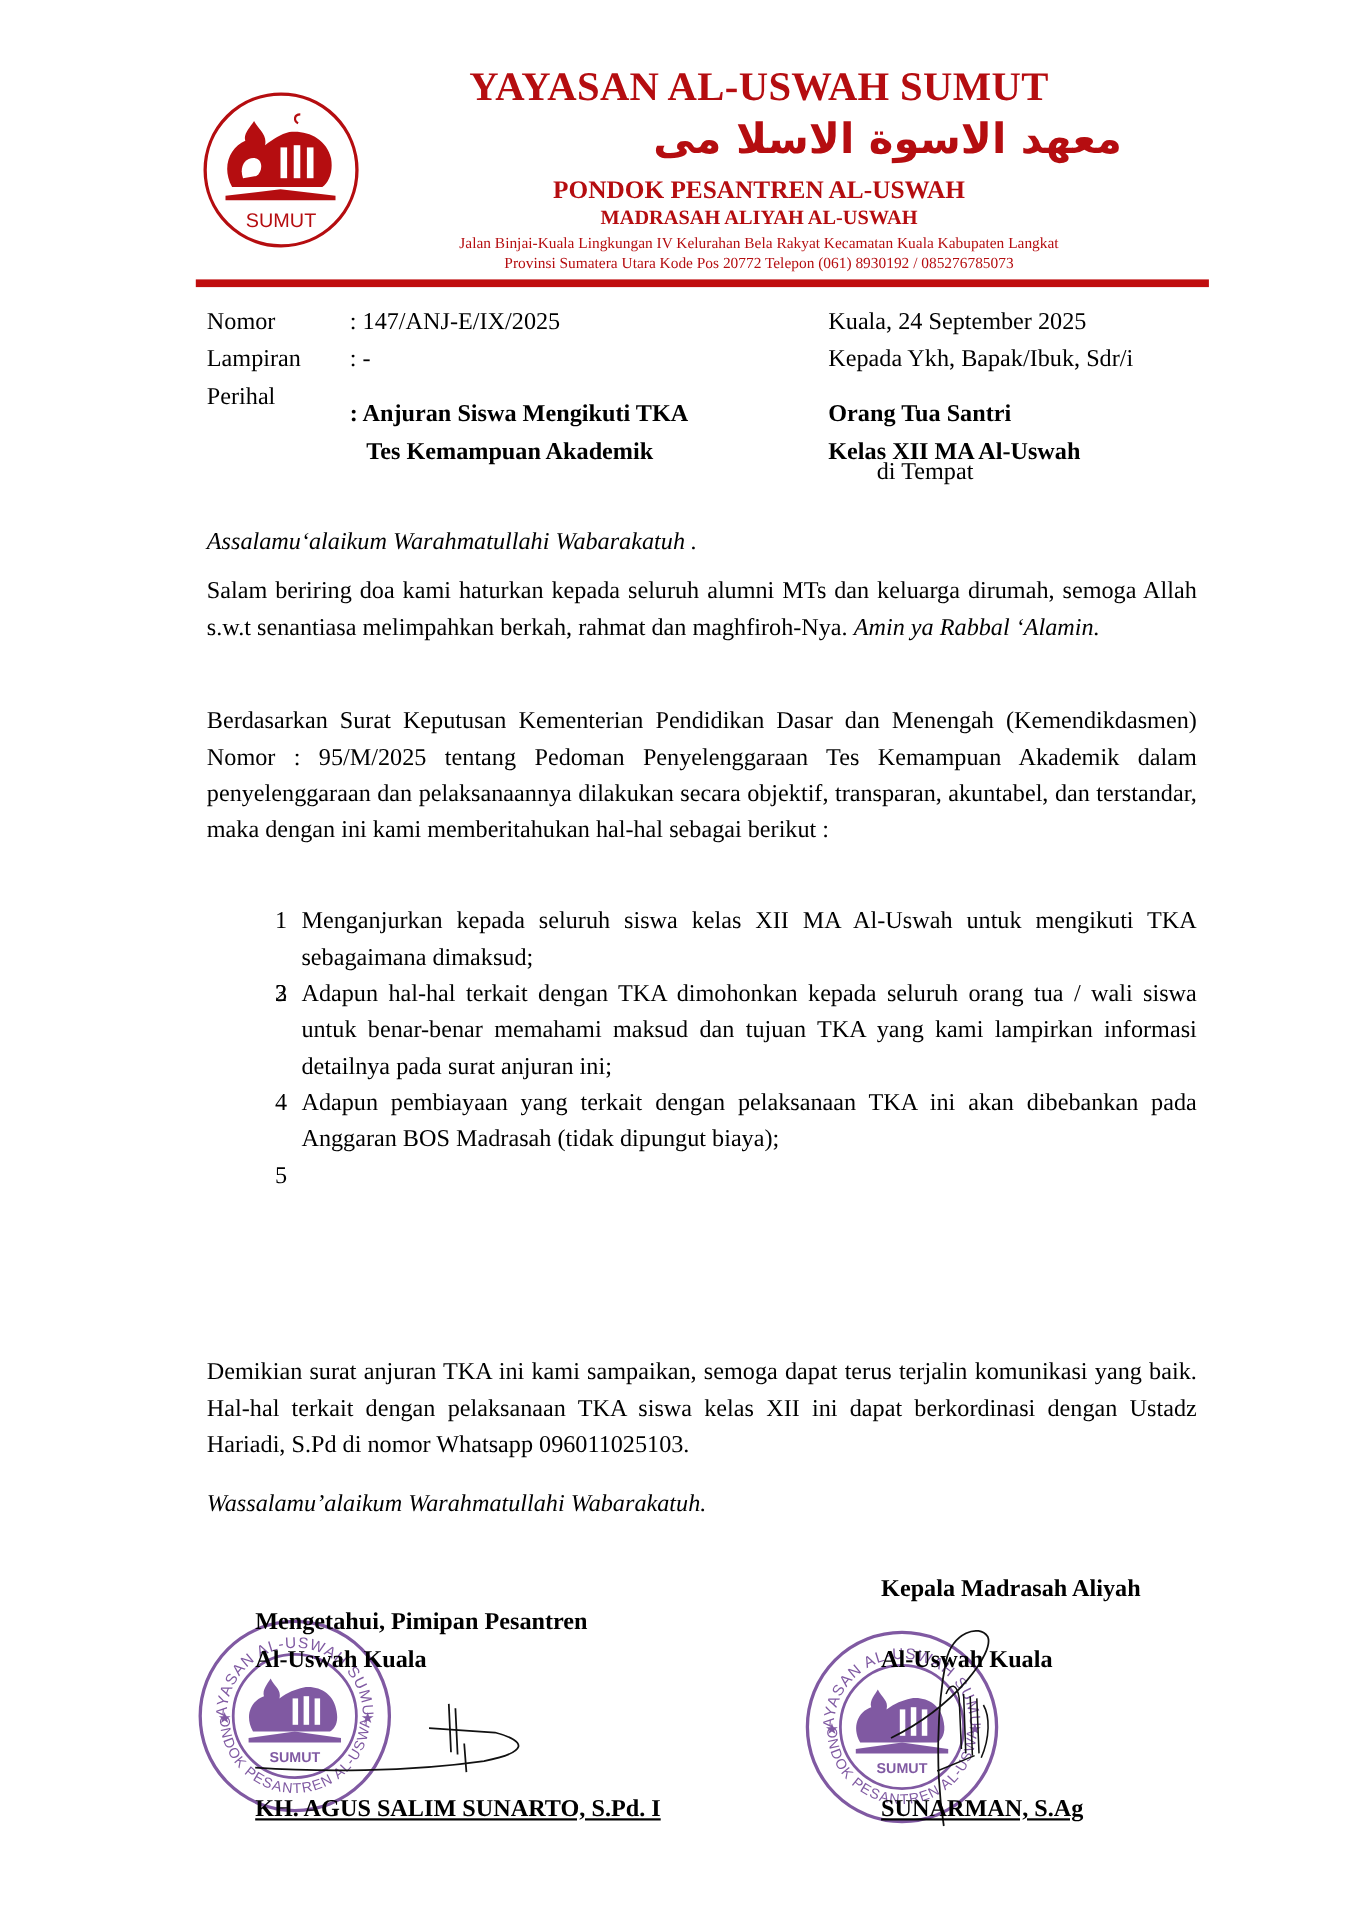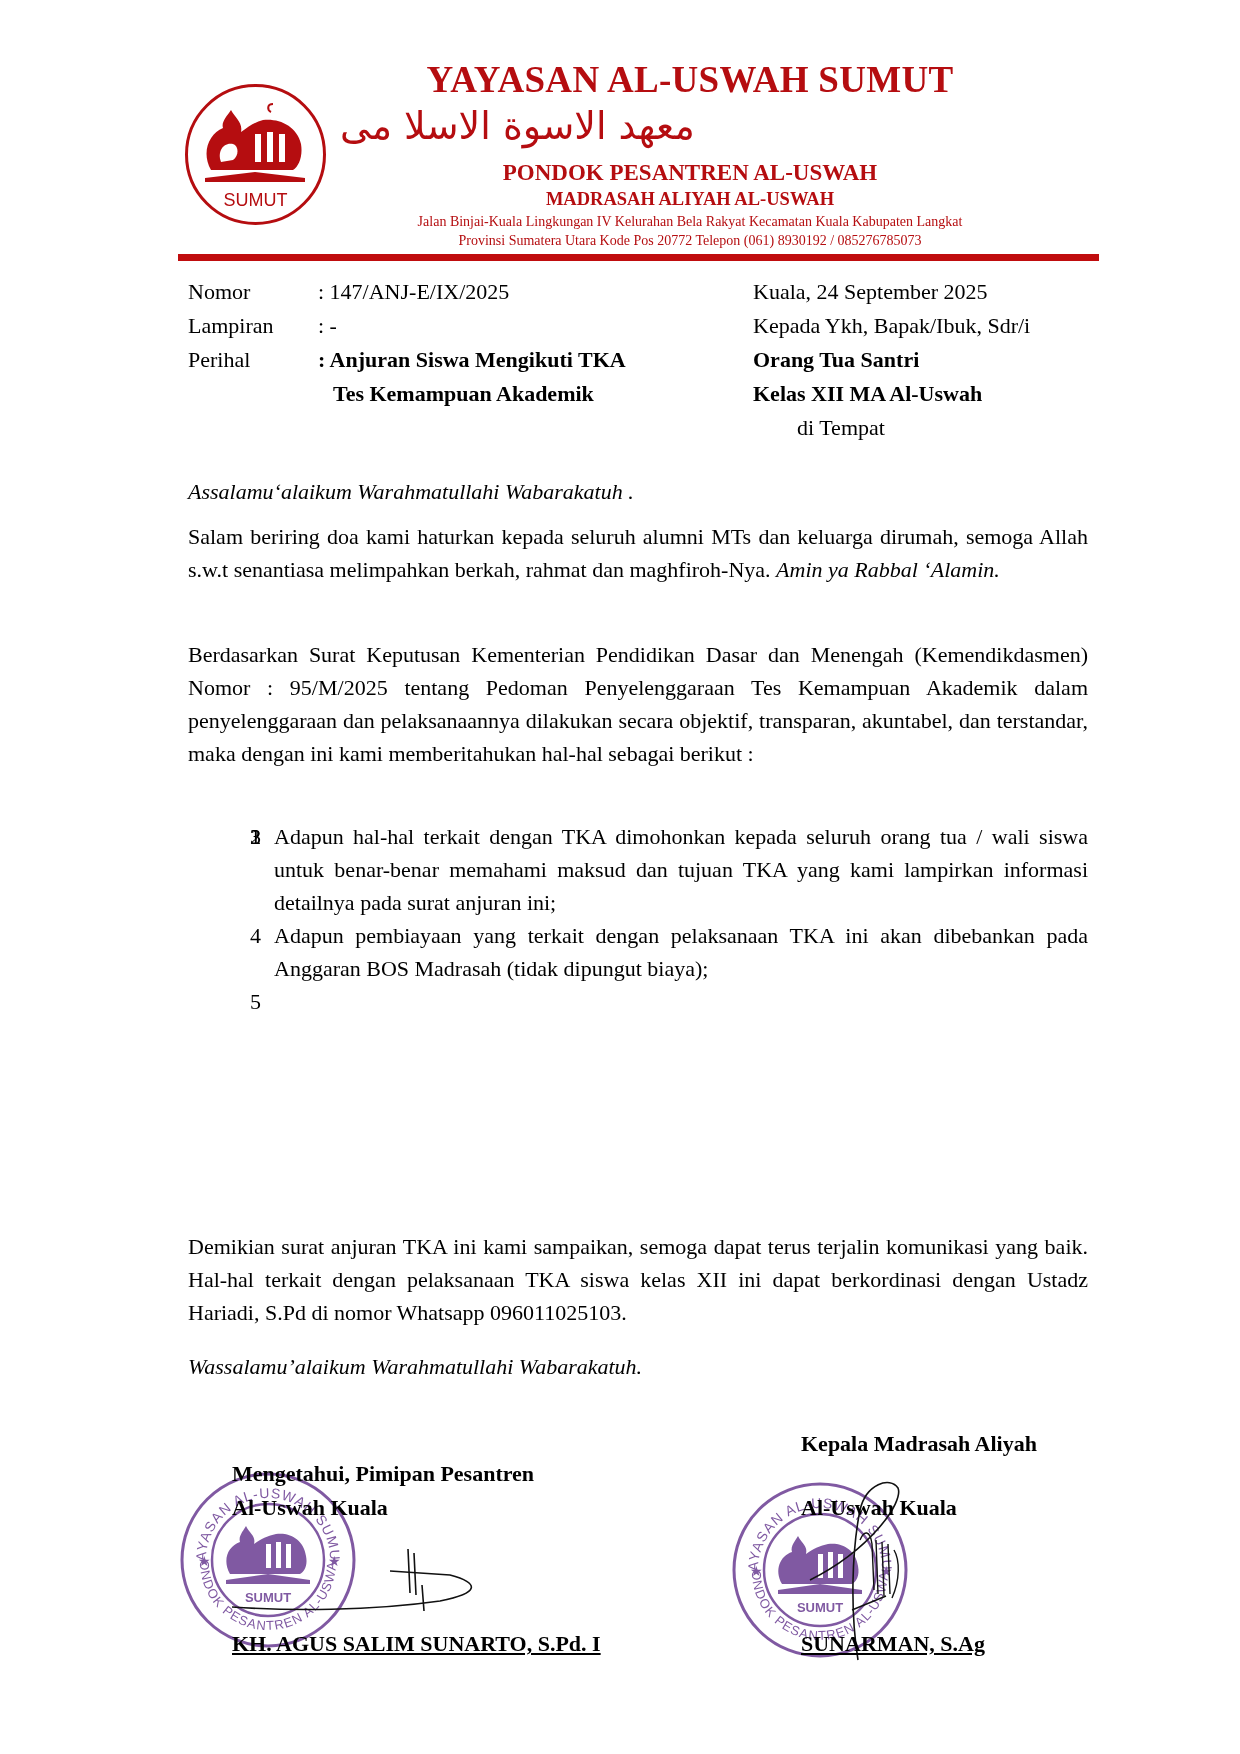--- a/index.html
+++ b/index.html
@@ -4,33 +4,33 @@
 <style>
   html, body { margin: 0; padding: 0; background: #ffffff; }
   body { width: 1240px; height: 1754px; position: relative; overflow: hidden;
          font-family: "Liberation Serif", "DejaVu Serif", serif; color: #000; }
   .abs { position: absolute; }
   .red { color: #b50d10; }
 
   
   .logo { left: 183px; top: 82px; width: 145px; height: 145px; }
   .h1 { left: 360px; top: 58px; width: 660px; text-align: center; font-size: 37px; font-weight: bold; letter-spacing: 0.3px; }
-  .arabic { left: 340px; top: 104px; width: 660px; text-align: left; font-size: 38px; font-weight: normal; direction: rtl; font-family: "DejaVu Sans", sans-serif; }
+  .arabic { left: 360px; top: 104px; width: 660px; text-align: right; font-size: 38px; font-weight: bold; direction: rtl; font-family: "DejaVu Sans", sans-serif; }
   .h2 { left: 360px; top: 160px; width: 660px; text-align: center; font-size: 23px; font-weight: bold; }
   .h3 { left: 360px; top: 189px; width: 660px; text-align: center; font-size: 18.5px; font-weight: bold; }
   .addr1 { left: 300px; top: 214px; width: 780px; text-align: center; font-size: 14px; }
   .addr2 { left: 300px; top: 233px; width: 780px; text-align: center; font-size: 14px; }
   .rule { left: 178px; top: 254px; width: 921px; height: 7px; background: #c00d0e; }
 
   
   .meta { font-size: 22px; line-height: 34px; }
   .lbl { left: 188px; }
   .colon { left: 318px; font-family: Liberation Serif, serif; }
   .right { left: 753px; }
-  .bold { font-weight: bold; }
+  .bold { font-weight: bold; margin-top: 16px; }
 
   
   .para { left: 188px; width: 900px; font-size: 22px; line-height: 33px; text-align: justify; }
   .it { font-style: italic; }
   .list { left: 250px; width: 838px; font-size: 22px; line-height: 33px; }
   .li { position: relative; padding-left: 24px; text-align: justify; margin-bottom: 0; }
   .li .num { position: absolute; left: 0; top: 0; }
 
   
   .sig { font-size: 22px; font-weight: bold; line-height: 34px; }
@@ -83,20 +83,21 @@
 
 <div class="abs para" style="top:520px;">
   <span>Salam beriring doa kami haturkan kepada seluruh alumni MTs dan keluarga dirumah, semoga Allah s.w.t senantiasa melimpahkan berkah, rahmat dan maghfiroh-Nya. </span><span class="it">Amin ya Rabbal ‘Alamin.</span>
 </div>
 
 <div class="abs para" style="top:638px;">Berdasarkan Surat Keputusan Kementerian Pendidikan Dasar dan Menengah (Kemendikdasmen) Nomor : 95/M/2025 tentang Pedoman Penyelenggaraan Tes Kemampuan Akademik dalam penyelenggaraan dan pelaksanaannya dilakukan secara objektif, transparan, akuntabel, dan terstandar, maka dengan ini kami memberitahukan hal-hal sebagai berikut :</div>
 
 <div class="abs list" style="top:820px;">
   <div class="li" style="margin-bottom:0;">
     <span class="num">1</span>
+    <span>Menganjurkan kepada seluruh siswa kelas XII MA Al-Uswah untuk mengikuti TKA sebagaimana dimaksud;</span>
   </div>
   <div class="li">
     <span class="num">2</span>
   </div>
   <div class="li">
     <span class="num">3</span>
     <span>Adapun hal-hal terkait dengan TKA dimohonkan kepada seluruh orang tua / wali siswa untuk benar-benar memahami maksud dan tujuan TKA yang kami lampirkan informasi detailnya pada surat anjuran ini;</span>
   </div>
   <div class="li">
     <span class="num">4</span>

